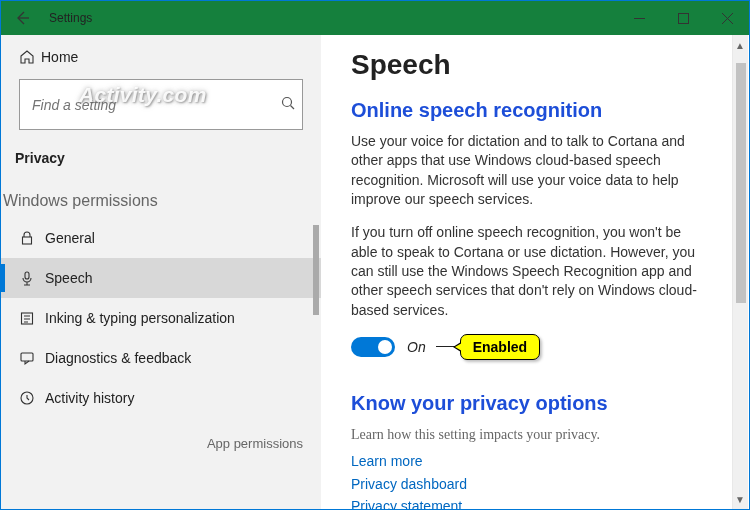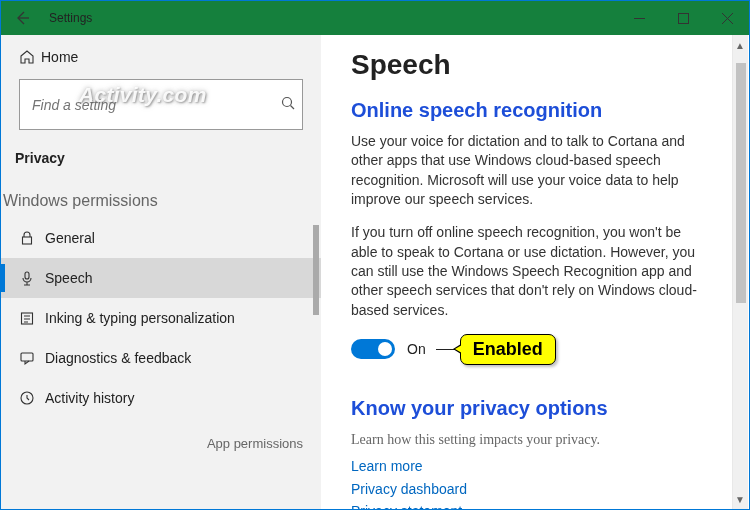--- a/index.html
+++ b/index.html
@@ -212,37 +212,38 @@
     top: 3px;
     width: 14px;
     height: 14px;
     background: #fff;
     border-radius: 50%;
   }
   .toggle-label {
     margin-left: 12px;
     font-size: 14px;
     color: #222;
+    font-style: italic;
   }
   .callout {
     display: flex;
     align-items: center;
     margin-left: 10px;
   }
   .callout-line {
     height: 1px;
     width: 24px;
     background: #222;
   }
   .callout-bubble {
     background: #ffff00;
     border: 1px solid #000;
     border-radius: 7px;
     padding: 4px 12px;
-    font-size: 18px;
+    font-size: 14px;
     font-weight: 700;
     color: #000;
     box-shadow: 2px 2px 3px rgba(0,0,0,0.25);
     position: relative;
   }
   .callout-bubble::before {
     content: "";
     position: absolute;
     left: -8px;
     top: 50%;

